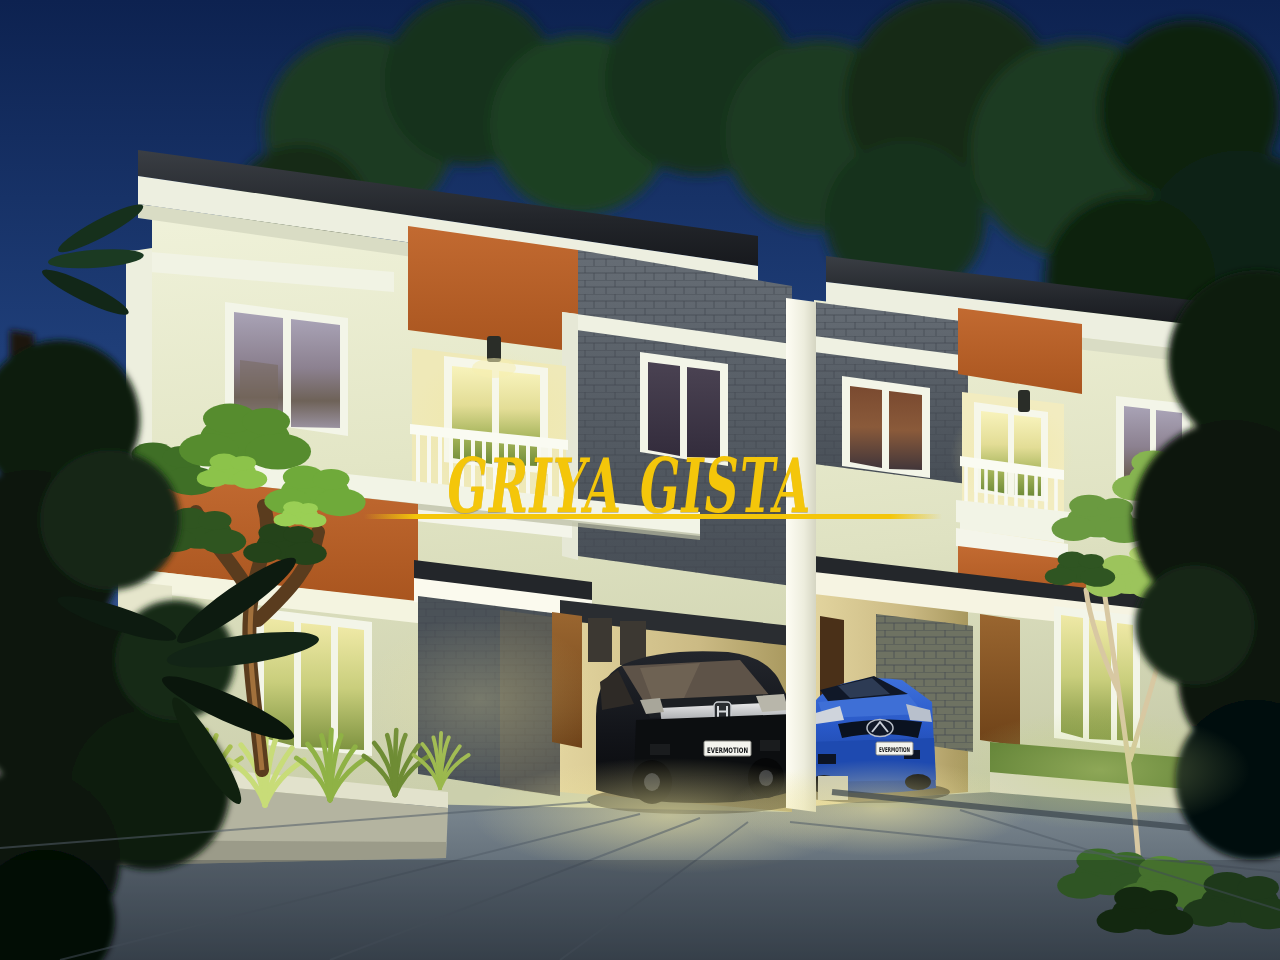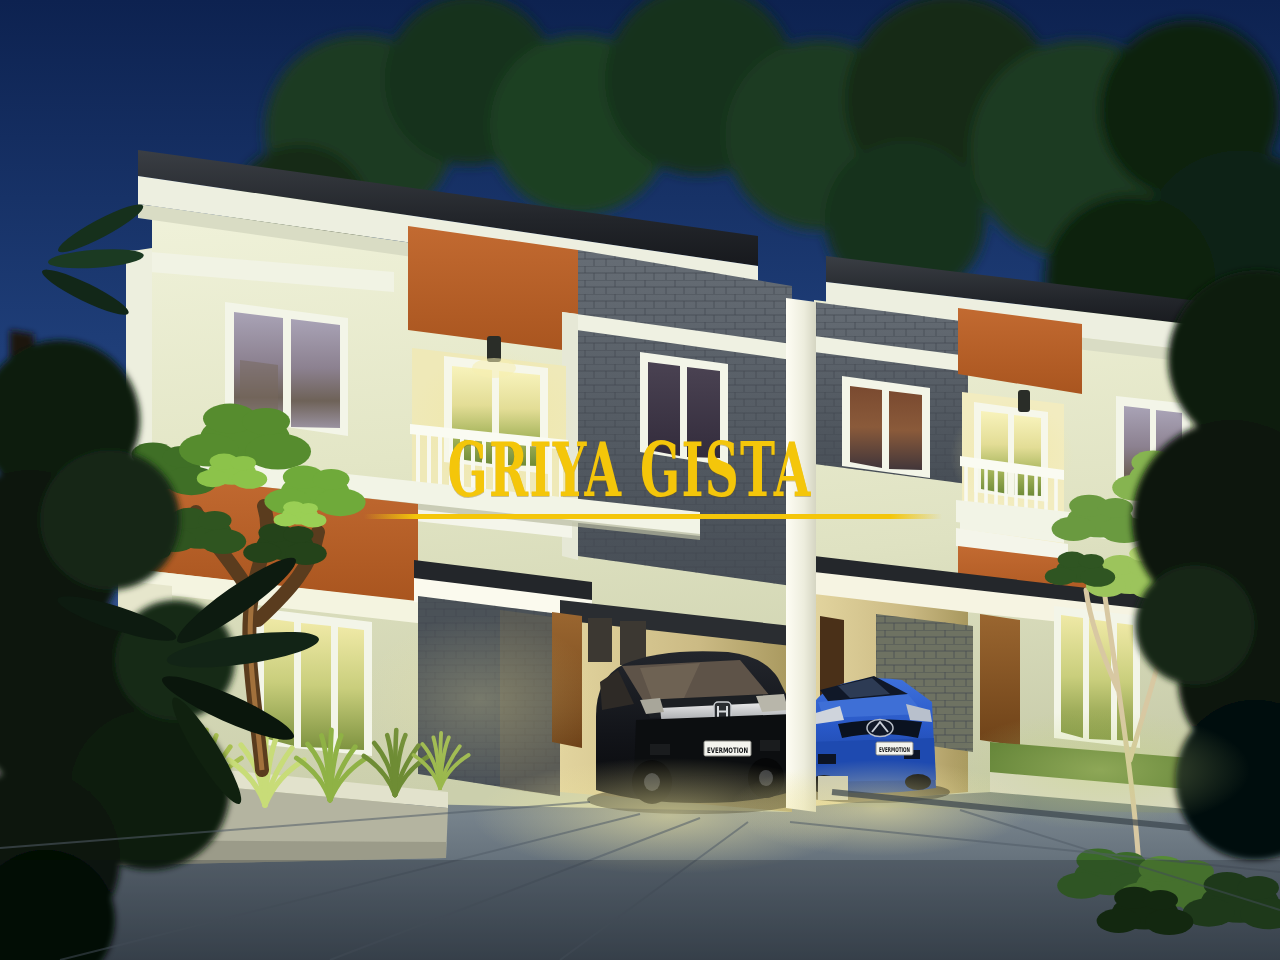--- a/index.html
+++ b/index.html
@@ -1,19 +1,19 @@
 <!DOCTYPE html>
 <html><head>
 <meta charset="utf-8">
 <style>
   html,body{margin:0;padding:0;background:#000;}
   .scene{position:relative;width:1280px;height:960px;overflow:hidden;background:#0d2250;font-family:"Liberation Sans",sans-serif;}
   .scene svg{position:absolute;left:0;top:0;}
-  .title-wrap{position:absolute;left:330px;top:436px;width:600px;height:70px;
-    display:flex;align-items:flex-end;justify-content:center;pointer-events:none;}
+  .title-wrap{position:absolute;left:330px;top:452px;width:600px;height:70px;
+    display:flex;align-items:flex-end;justify-content:center;pointer-events:none;font-style:italic;}
   .title-text{font-family:"DejaVu Serif","Liberation Serif",serif;font-weight:bold;
     font-size:76px;line-height:70px;letter-spacing:2px;color:#F4C60A;
     transform:scaleX(0.62) scaleY(0.98);transform-origin:center;white-space:nowrap;
     text-shadow:0 1px 0 rgba(120,90,0,0.35);}
   .title-underline{position:absolute;left:364px;top:514px;width:578px;height:5px;
     background:linear-gradient(90deg,rgba(244,198,10,0) 0%,#F4C60A 9%,#F4C60A 91%,rgba(244,198,10,0) 100%);
     pointer-events:none;}
   .plate-text{font-family:"DejaVu Sans","Liberation Sans",sans-serif;font-weight:bold;fill:#16181a;}
 </style>
 </head>

